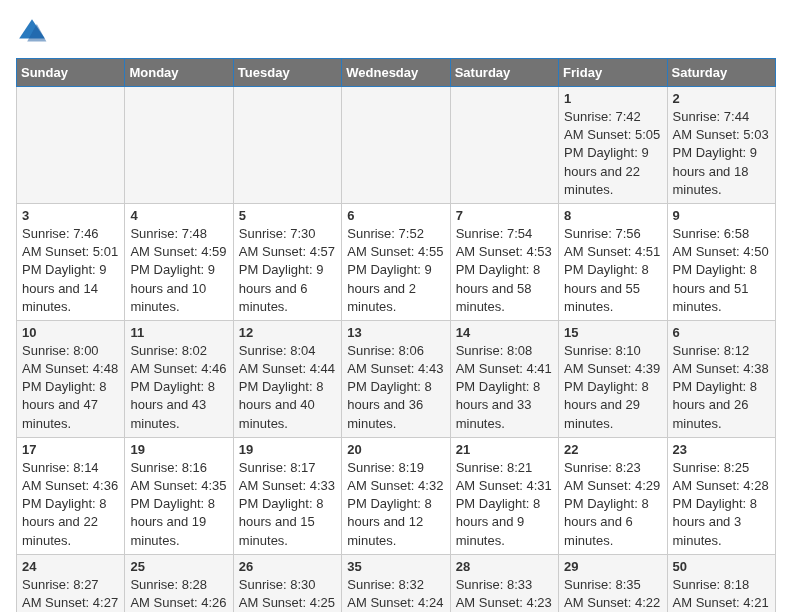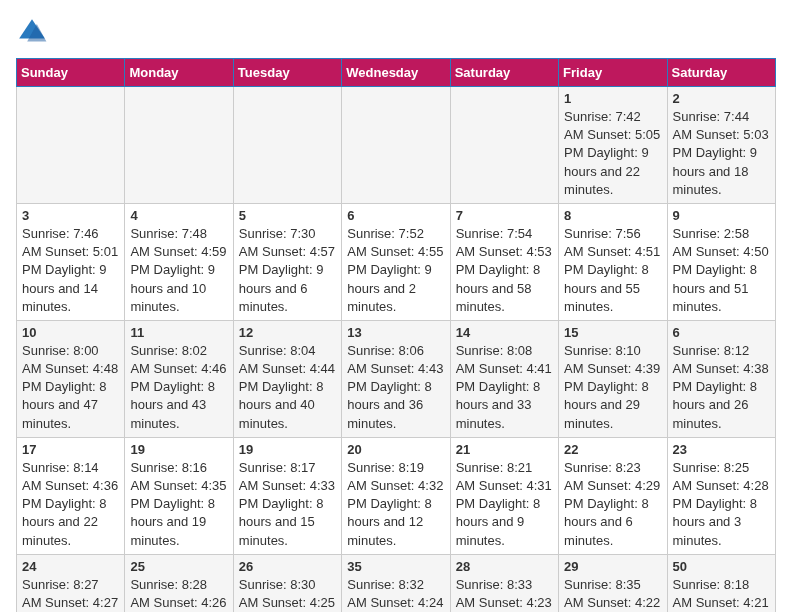--- a/index.html
+++ b/index.html
@@ -43,21 +43,21 @@
     .location {
       font-size: 16px;
       color: #555;
     }
     table {
       width: 100%;
       border-collapse: collapse;
       table-layout: fixed;
     }
     thead tr {
-      background-color: #be185d;
+      background-color: #737373;
     }
     thead th {
       color: #fff;
       font-size: 13px;
       font-weight: bold;
       padding: 6px 4px;
       text-align: left;
       border: 1px solid #2a7abf;
     }
     tbody tr {
@@ -170,21 +170,21 @@
 Daylight: 8 hours and 58 minutes.</div>
         </td>
         <td>
           <span class="day-num">8</span>
           <div class="day-info">Sunrise: 7:56 AM
 Sunset: 4:51 PM
 Daylight: 8 hours and 55 minutes.</div>
         </td>
         <td>
           <span class="day-num">9</span>
-          <div class="day-info">Sunrise: 2:58 AM
+          <div class="day-info">Sunrise: 6:58 AM
 Sunset: 4:50 PM
 Daylight: 8 hours and 51 minutes.</div>
         </td>
       </tr>
       <tr>
         <td>
           <span class="day-num">10</span>
           <div class="day-info">Sunrise: 8:00 AM
 Sunset: 4:48 PM
 Daylight: 8 hours and 47 minutes.</div>

